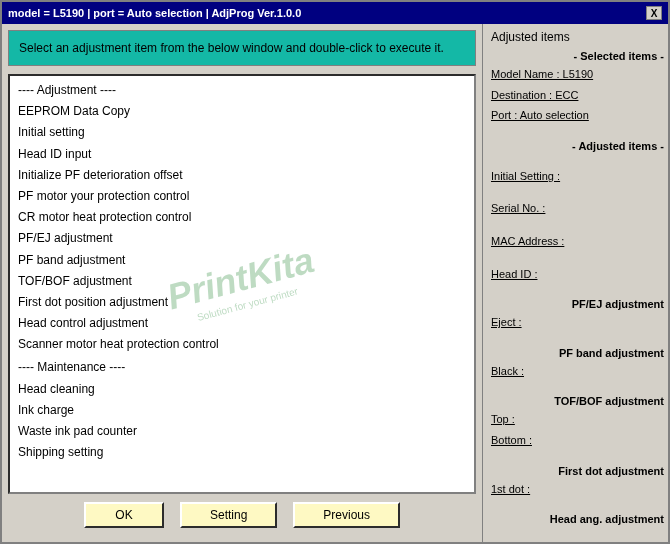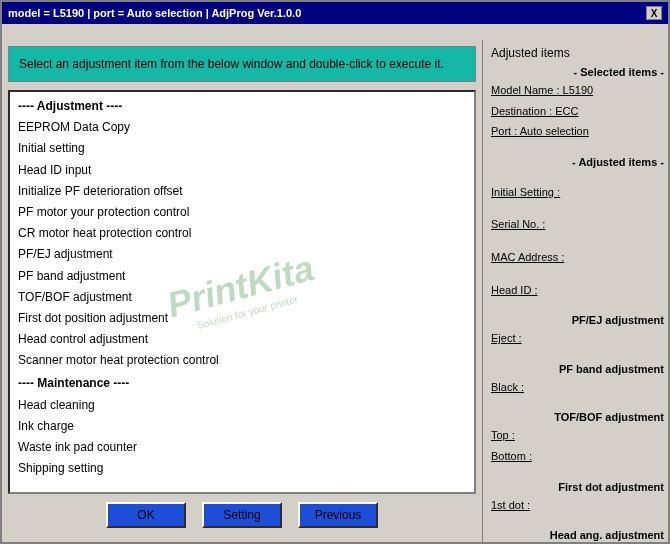--- a/index.html
+++ b/index.html
@@ -11,21 +11,20 @@
       height: 544px;
       overflow: hidden;
     }
     .window {
       width: 670px;
       height: 544px;
       border: 2px solid #808080;
       background: #d4d0c8;
       display: flex;
       flex-direction: column;
-      gap: 16px;
     }
     .title-bar {
       background: #000080;
       color: white;
       padding: 3px 6px;
       display: flex;
       justify-content: space-between;
       align-items: center;
       height: 22px;
       flex-shrink: 0;
@@ -87,21 +86,21 @@
       background: #a0a0a0;
       border: 1px solid #808080;
     }
     .list-item {
       padding: 1px 2px;
       cursor: pointer;
       white-space: nowrap;
       line-height: 1.6;
     }
     .list-item.bold {
-      font-weight: bold;
+      font-weight: normal;
     }
     .watermark {
       position: absolute;
       top: 50%;
       left: 50%;
       transform: translate(-50%, -50%) rotate(-15deg);
       opacity: 0.3;
       pointer-events: none;
       text-align: center;
     }
@@ -116,25 +115,25 @@
       color: #2a8a3a;
     }
     .button-bar {
       display: flex;
       justify-content: center;
       gap: 16px;
       padding: 8px 6px;
       flex-shrink: 0;
     }
     .btn {
-      background: #1d4ed8;
+      background: #fef9c3;
       border: 2px outset #ffffff;
       border-right-color: #808080;
       border-bottom-color: #808080;
-      padding: 4px 6px;
+      padding: 4px 28px;
       font-size: 12px;
       cursor: pointer;
       min-width: 80px;
     }
     .right-panel {
       flex: 0 0 190px;
       border-left: 1px solid #808080;
       background: #d4d0c8;
       padding: 6px 8px;
       overflow-y: auto;

